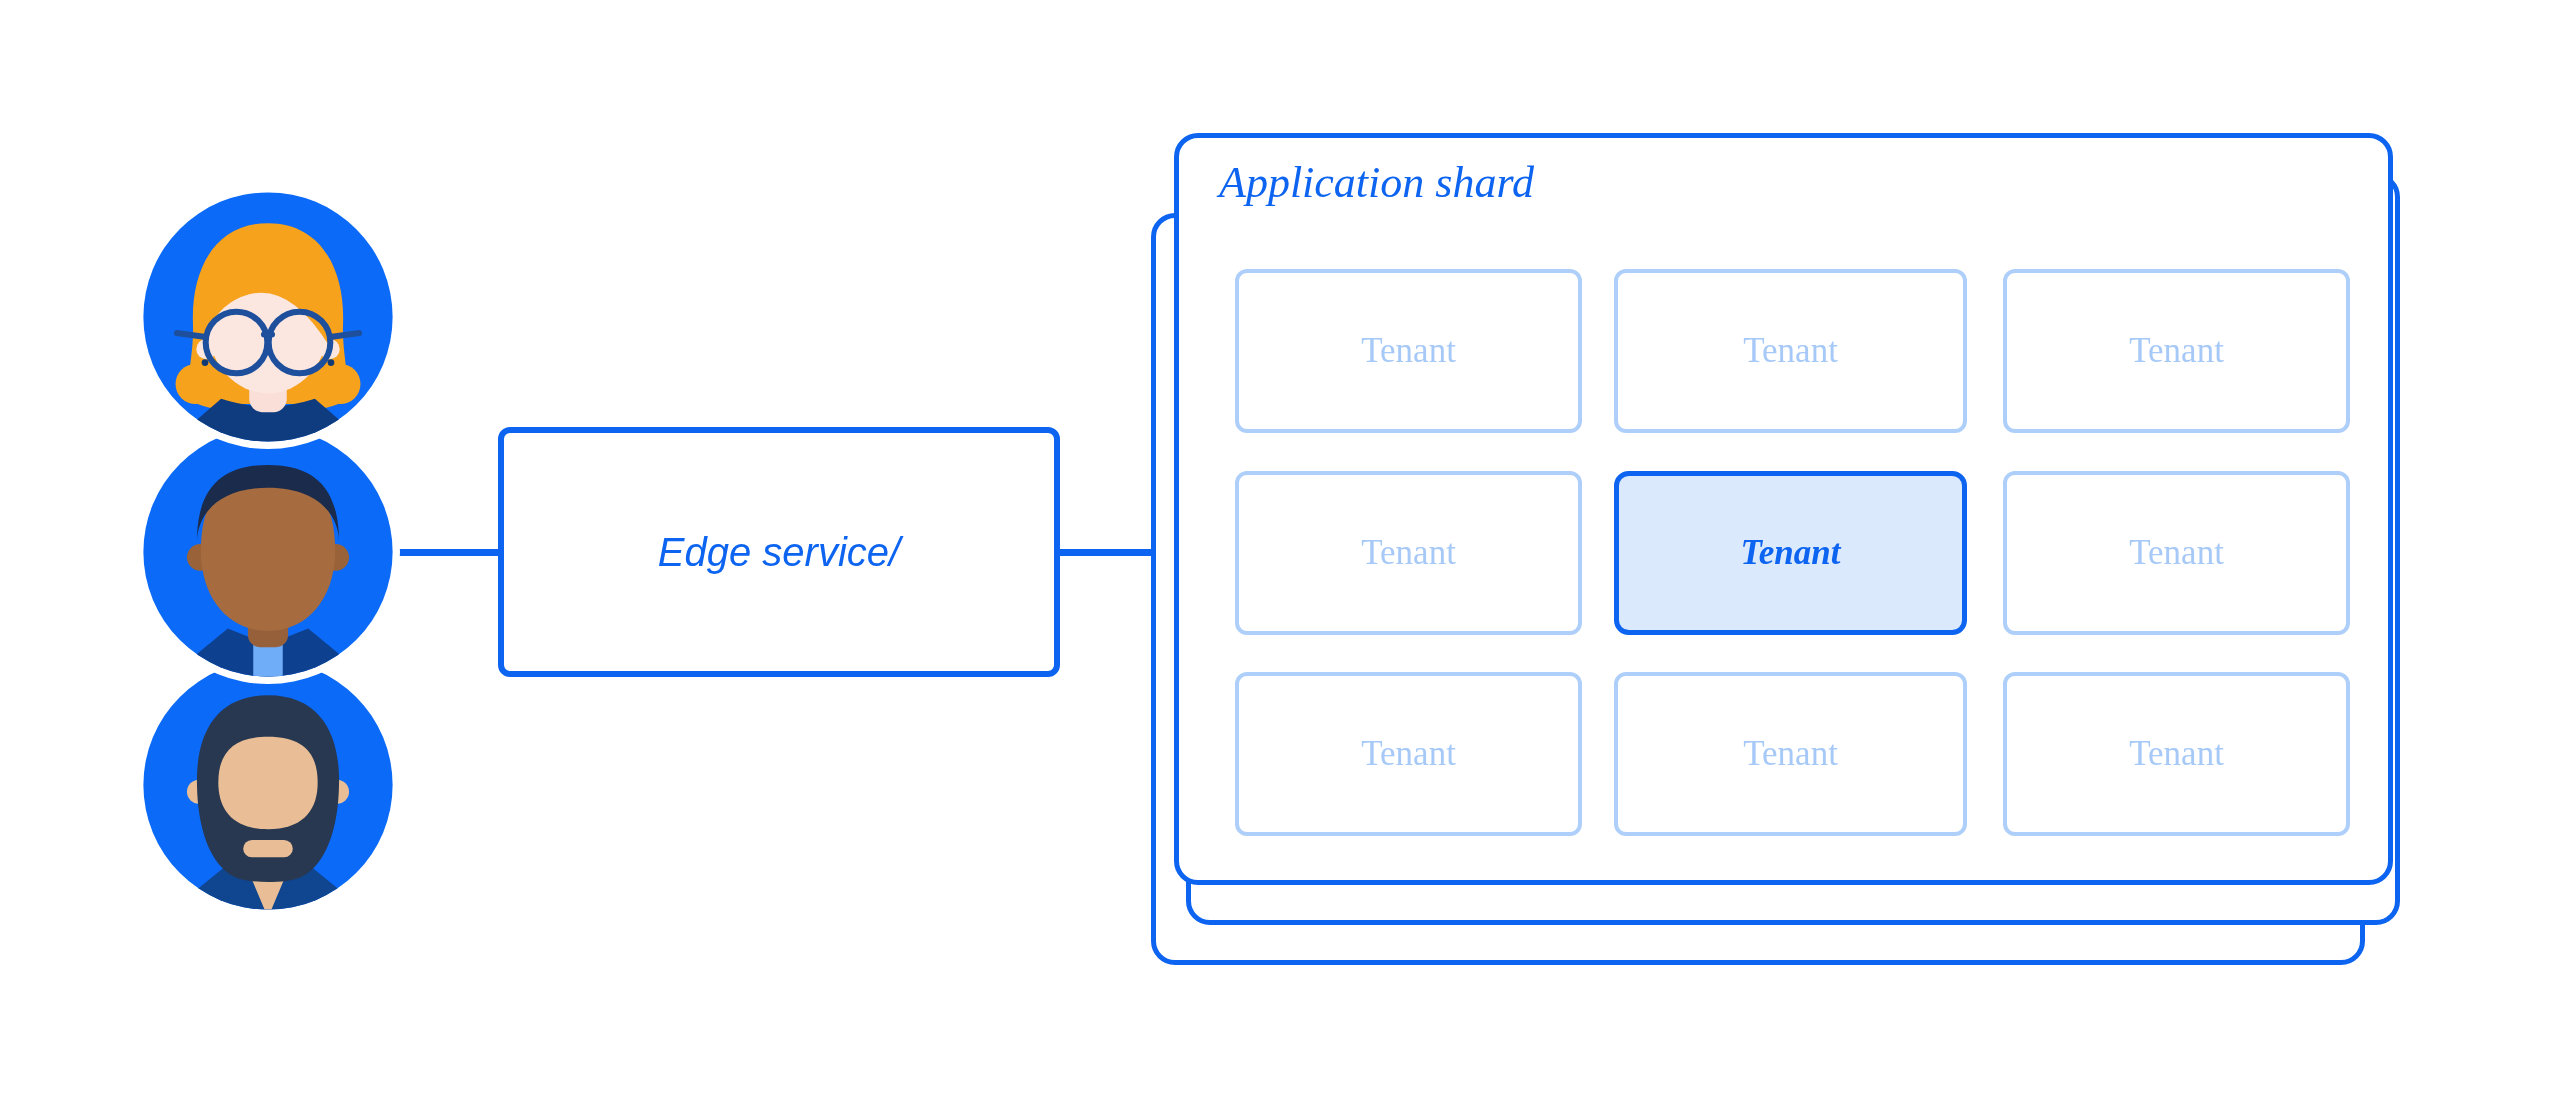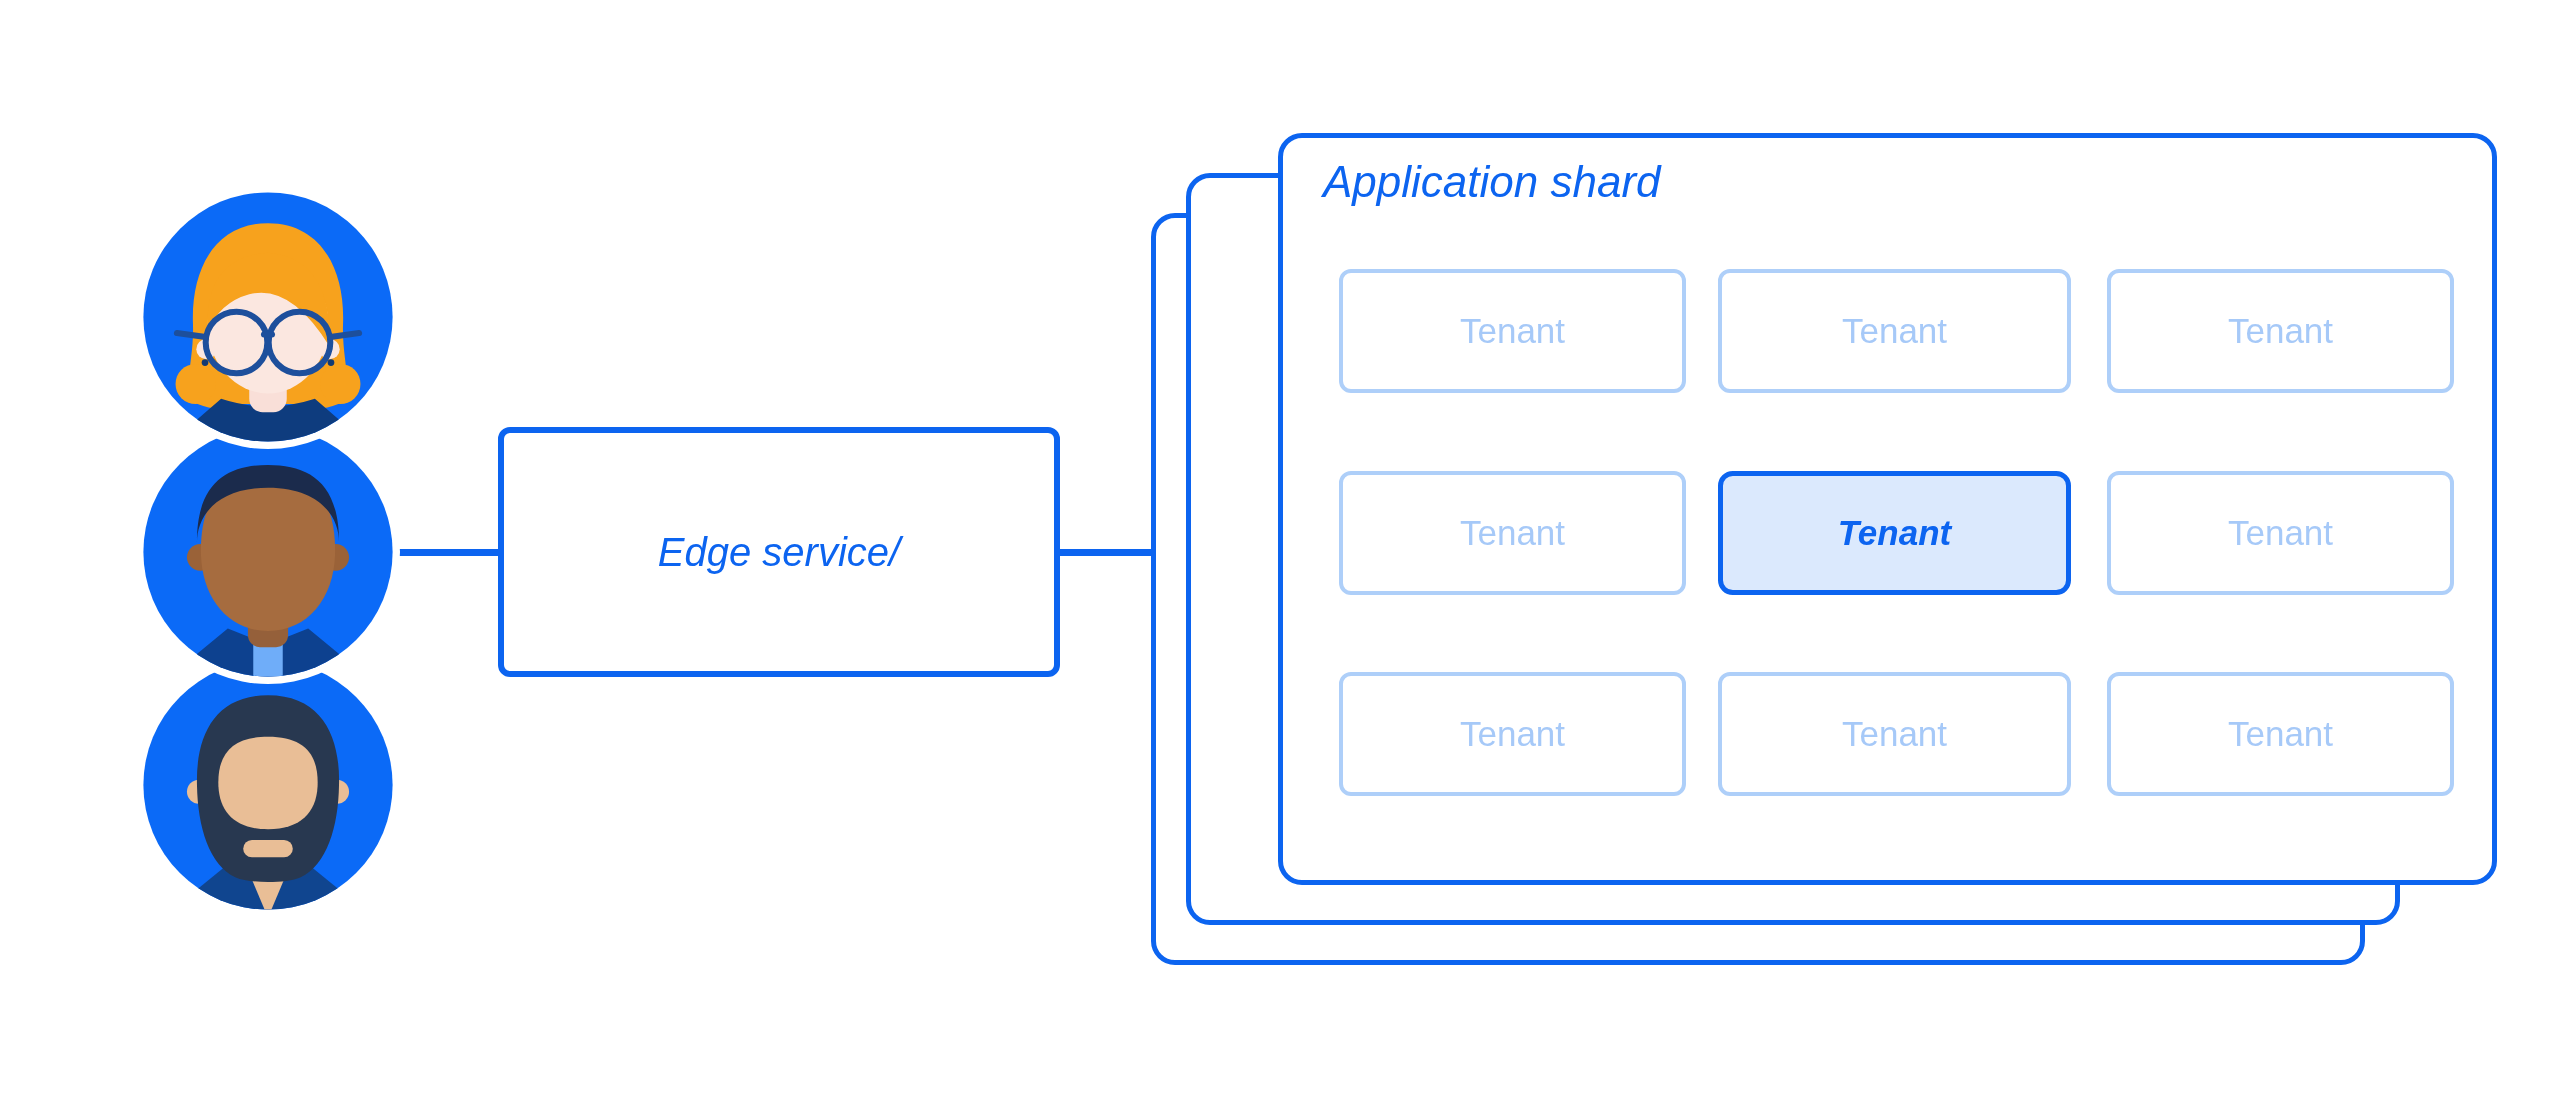--- a/index.html
+++ b/index.html
@@ -35,30 +35,30 @@
     font-style:italic;font-weight:500;font-size:40px;line-height:1.3;
     color:var(--accent);white-space:nowrap;
   }
 
   .shard-card{
     position:absolute;width:1214px;height:752px;background:#fff;
     border:5.4px solid var(--accent);border-radius:24px;
   }
   .card-back{left:1151px;top:213px;z-index:2;}
   .card-middle{left:1186px;top:173px;z-index:3;}
-  .card-front{left:1278px;top:133px;width:1219px;z-index:4;}
+  .card-front{left:1174px;top:133px;width:1219px;z-index:4;font-family:Liberation Serif, serif;}
 
   .shard-title{
     position:absolute;left:40px;top:19px;
     font-style:italic;font-weight:500;font-size:44px;color:var(--accent);
     white-space:nowrap;
   }
 
   .tenant{
-    position:absolute;width:347px;height:124px;background:#fff;
+    position:absolute;width:347px;height:164px;background:#fff;
     border:4px solid var(--tenant-border);border-radius:12px;
     display:flex;align-items:center;justify-content:center;
     font-size:35px;font-weight:500;color:var(--tenant-text);
   }
   .tenant.highlighted{
     background:var(--highlight-fill);border:5.4px solid var(--accent);
     border-radius:14.8px;color:var(--accent);font-style:italic;font-weight:600;
   }
   .c1{left:56px;} .c2{left:435px;width:353px;} .c3{left:824px;}
   .r1{top:131px;} .r2{top:333px;} .r3{top:534px;}

